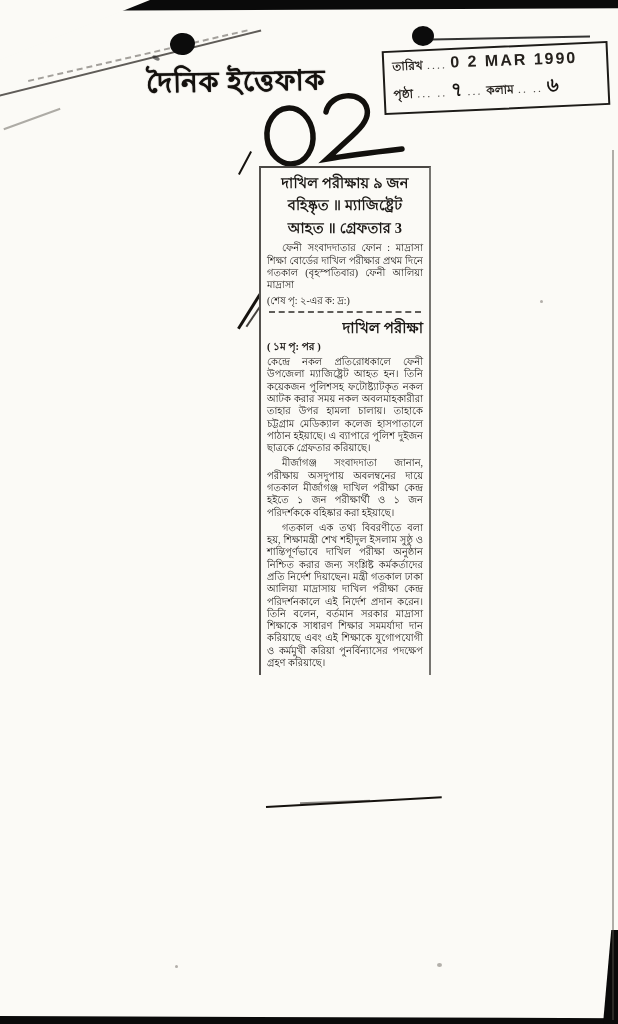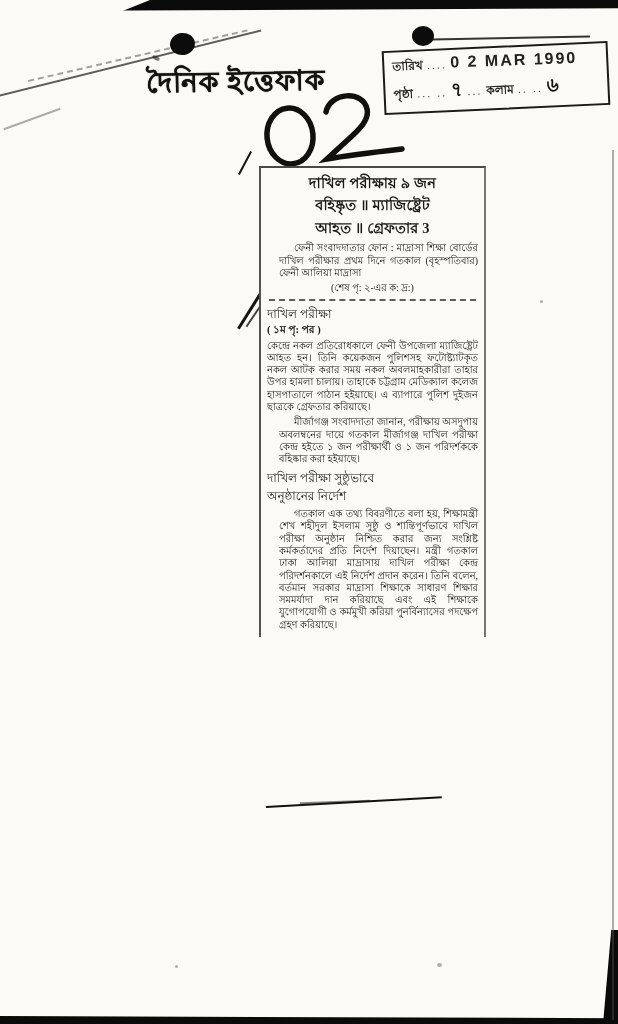--- a/index.html
+++ b/index.html
@@ -49,35 +49,35 @@
     font-size:16px;font-weight:700;letter-spacing:2px;color:#25211d;
     transform:rotate(.5deg);
   }
   .hand-digit{font-size:19px;font-weight:600;color:#15120f;display:inline-block;transform:rotate(8deg);}
 
   
   .hand-number{left:260px;top:86px;}
 
   
   .clipping{
-    left:259px;top:166px;width:227px;
+    left:259px;top:166px;width:172px;
     border-left:2px solid rgba(30,27,24,.75);
     border-right:2px solid rgba(30,27,24,.6);
     border-top:2px solid rgba(30,27,24,.8);
     box-sizing:border-box;
     padding:4px 6px 6px 6px;
     background:#fbfaf6;
     color:#1b1815;
   }
   .headline{font-size:14.5px;line-height:1.55;font-weight:700;text-align:center;letter-spacing:.2px;}
   .para{font-size:9.9px;line-height:1.24;text-align:justify;margin:3px 0 0 0;text-justify:inter-word;}
-  .para.indent{text-indent:15px;margin-left:12px;}
-  .lead-note{text-align:center;text-indent:0;}
+  .para.indent{text-indent:15px;}
+  .lead-note{text-align:left;text-indent:0;}
   .dash-rule{border-top:2px dashed rgba(30,27,24,.7);margin:4px 2px 2px 2px;}
-  .subhead{font-size:12px;font-weight:400;text-align:left;line-height:1.45;margin-top:5px;}
+  .subhead{font-size:15px;font-weight:700;text-align:right;line-height:1.45;margin-top:5px;}
   .subnote{font-size:10.5px;font-weight:700;line-height:1.3;}
   .tick{background:#16130f;}
   .tick1{left:244px;top:150px;width:2px;height:26px;transform:rotate(28deg);}
   .tick2{left:248px;top:290px;width:3px;height:42px;transform:rotate(32deg);}
   .tick3{left:256px;top:292px;width:2px;height:38px;transform:rotate(34deg);opacity:.8;}
   .underline-swoosh{left:266px;top:806px;width:176px;height:2px;background:#15120e;transform:rotate(-3.2deg);transform-origin:left center;}
   .underline-swoosh2{left:300px;top:801px;width:70px;height:2px;background:#15120e;transform:rotate(-2deg);opacity:.5;}
 </style>
 </head>
 <body>
@@ -133,21 +133,17 @@
     <div>বহিষ্কৃত ॥ ম্যাজিষ্ট্রেট</div>
     <div>আহত ॥ গ্রেফতার 3</div>
   </div>
   <p class="para indent">ফেনী সংবাদদাতার ফোন : মাদ্রাসা শিক্ষা বোর্ডের দাখিল পরীক্ষার প্রথম দিনে গতকাল (বৃহস্পতিবার) ফেনী আলিয়া মাদ্রাসা</p>
   <p class="para lead-note">(শেষ পৃ: ২-এর ক: দ্র:)</p>
   <div class="dash-rule"></div>
   <div class="subhead">দাখিল পরীক্ষা</div>
   <div class="subnote">( ১ম পৃ: পর )</div>
   <p class="para">কেন্দ্রে নকল প্রতিরোধকালে ফেনী উপজেলা ম্যাজিষ্ট্রেট আহত হন। তিনি কয়েকজন পুলিশসহ ফটোষ্ট্যাটকৃত নকল আটক করার সময় নকল অবলমাহকারীরা তাহার উপর হামলা চালায়। তাহাকে চট্টগ্রাম মেডিক্যাল কলেজ হাসপাতালে পাঠান হইয়াছে। এ ব্যাপারে পুলিশ দুইজন ছাত্রকে গ্রেফতার করিয়াছে।</p>
   <p class="para indent">মীর্জাগঞ্জ সংবাদদাতা জানান, পরীক্ষায় অসদুপায় অবলম্বনের দায়ে গতকাল মীর্জাগঞ্জ দাখিল পরীক্ষা কেন্দ্র হইতে ১ জন পরীক্ষার্থী ও ১ জন পরিদর্শককে বহিষ্কার করা হইয়াছে।</p>
-  <div class="subhead">
-    <div>দাখিল পরীক্ষা সুষ্ঠুভাবে</div>
-    <div>অনুষ্ঠানের নির্দেশ</div>
-  </div>
   <p class="para indent">গতকাল এক তথ্য বিবরণীতে বলা হয়, শিক্ষামন্ত্রী শেখ শহীদুল ইসলাম সুষ্ঠু ও শান্তিপূর্ণভাবে দাখিল পরীক্ষা অনুষ্ঠান নিশ্চিত করার জন্য সংশ্লিষ্ট কর্মকর্তাদের প্রতি নির্দেশ দিয়াছেন। মন্ত্রী গতকাল ঢাকা আলিয়া মাদ্রাসায় দাখিল পরীক্ষা কেন্দ্র পরিদর্শনকালে এই নির্দেশ প্রদান করেন। তিনি বলেন, বর্তমান সরকার মাদ্রাসা শিক্ষাকে সাধারণ শিক্ষার সমমর্যাদা দান করিয়াছে এবং এই শিক্ষাকে যুগোপযোগী ও কর্মমুখী করিয়া পুনর্বিন্যাসের পদক্ষেপ গ্রহণ করিয়াছে।</p>
 </div>
 
 <div class="abs underline-swoosh"></div>
 <div class="abs underline-swoosh2"></div>
 
 </body></html>

